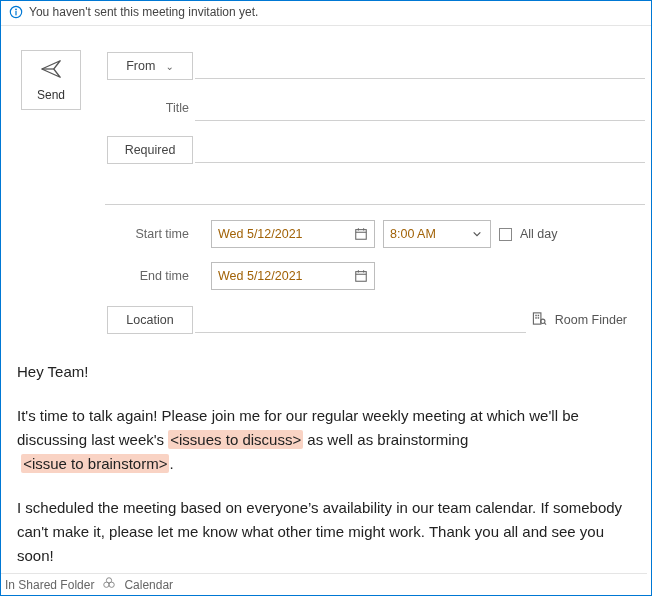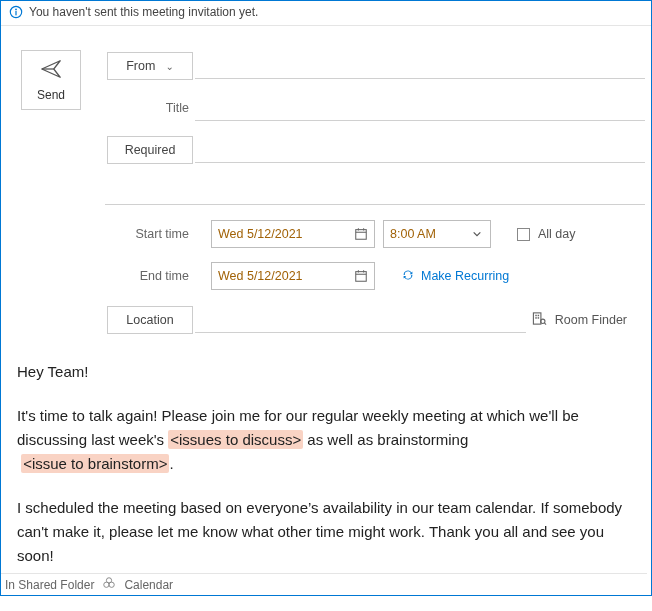--- a/index.html
+++ b/index.html
@@ -108,21 +108,20 @@
     background: #fff;
     font-size: 12.5px;
     color: #a16207;
   }
   .date-box { width: 164px; padding: 0 6px; justify-content: space-between;}
   .time-box { width: 108px; padding: 0 6px; justify-content: space-between;}
   .cal-icon, .chev-icon { width: 14px; height: 14px; display:inline-flex;align-items:center;justify-content:center;}
   .allday {
     display: flex; align-items: center; gap: 8px;
     font-size: 12.5px; color: #555;
-    margin-left: 18px;
   }
   .allday-box { width:13px;height:13px;border:1px solid #888; }
   .link-action {
     display: flex; align-items: center; gap: 6px;
     font-size: 12.5px; color: #0078d4; cursor: pointer;
     margin-left: 18px;
   }
   .room-finder {
     display: flex; align-items: center; gap: 8px;
     font-size: 12.5px; color: #555; cursor: pointer;
@@ -261,29 +260,20 @@
           <div class="date-box">
             <span>Wed 5/12/2021</span>
             <span class="cal-icon">
               <svg viewBox="0 0 16 16" width="14" height="14">
                   <rect x="2" y="3" width="12" height="11" fill="none" stroke="#666" stroke-width="1.2"></rect>
                   <line x1="2" y1="6" x2="14" y2="6" stroke="#666" stroke-width="1.2"></line>
                   <line x1="5" y1="1.5" x2="5" y2="4" stroke="#666" stroke-width="1.2"></line>
                   <line x1="11" y1="1.5" x2="11" y2="4" stroke="#666" stroke-width="1.2"></line>
                 </svg>
             </span>
-          </div>
-          <div class="link-action">
-            <span>
-              <svg viewBox="0 0 16 16" width="14" height="14">
-                  <path d="M3 8a5 5 0 0 1 9-3l1-1v3h-3l1.2-1.2A3.6 3.6 0 0 0 4.4 8" fill="#0078d4"></path>
-                  <path d="M13 8a5 5 0 0 1-9 3l-1 1v-3h3l-1.2 1.2A3.6 3.6 0 0 0 11.6 8" fill="#0078d4"></path>
-                </svg>
-            </span>
-            <span>Make Recurring</span>
           </div>
         </div>
       </div>
 
       <div class="row loc-row">
         <div class="label-cell">
           <button class="field-btn">
             <span>Location</span>
           </button>
         </div>

